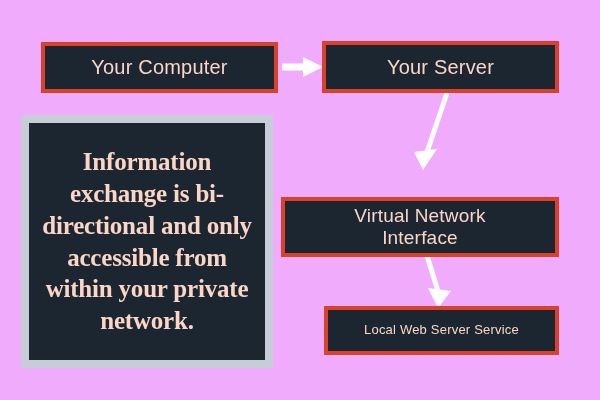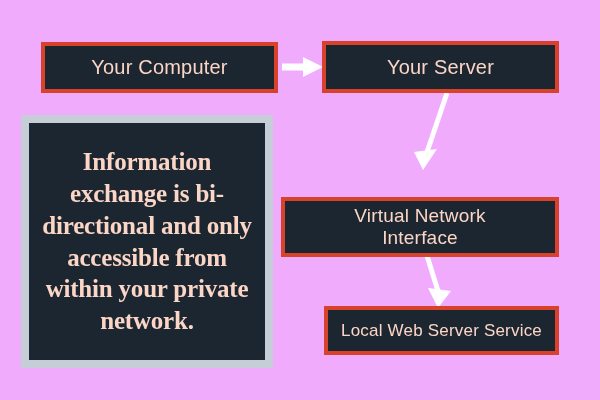--- a/index.html
+++ b/index.html
@@ -36,21 +36,21 @@
   #box-your-computer { left: 41px;  top: 42px;  width: 237px; height: 51px; }
   #box-your-computer .node-label { font-size: 20px; }
 
   #box-your-browser  { left: 322px; top: 41px;  width: 237px; height: 52px; }
   #box-your-browser .node-label { font-size: 20px; }
 
   #box-vni           { left: 281px; top: 169px; width: 278px; height: 60px; margin-top: 28px; }
   #box-vni .node-label { font-size: 19px; }
 
   #box-lwss          { left: 324px; top: 306px; width: 235px; height: 49px; }
-  #box-lwss .node-label { font-size: 17px; }
+  #box-lwss .node-label { font-size: 13px; }
 
   
   #info-panel {
     position: absolute;
     left: 21px;
     top: 115px;
     width: 252px;
     height: 253px;
     box-sizing: border-box;
     border: 8px solid #c5cdd6;

